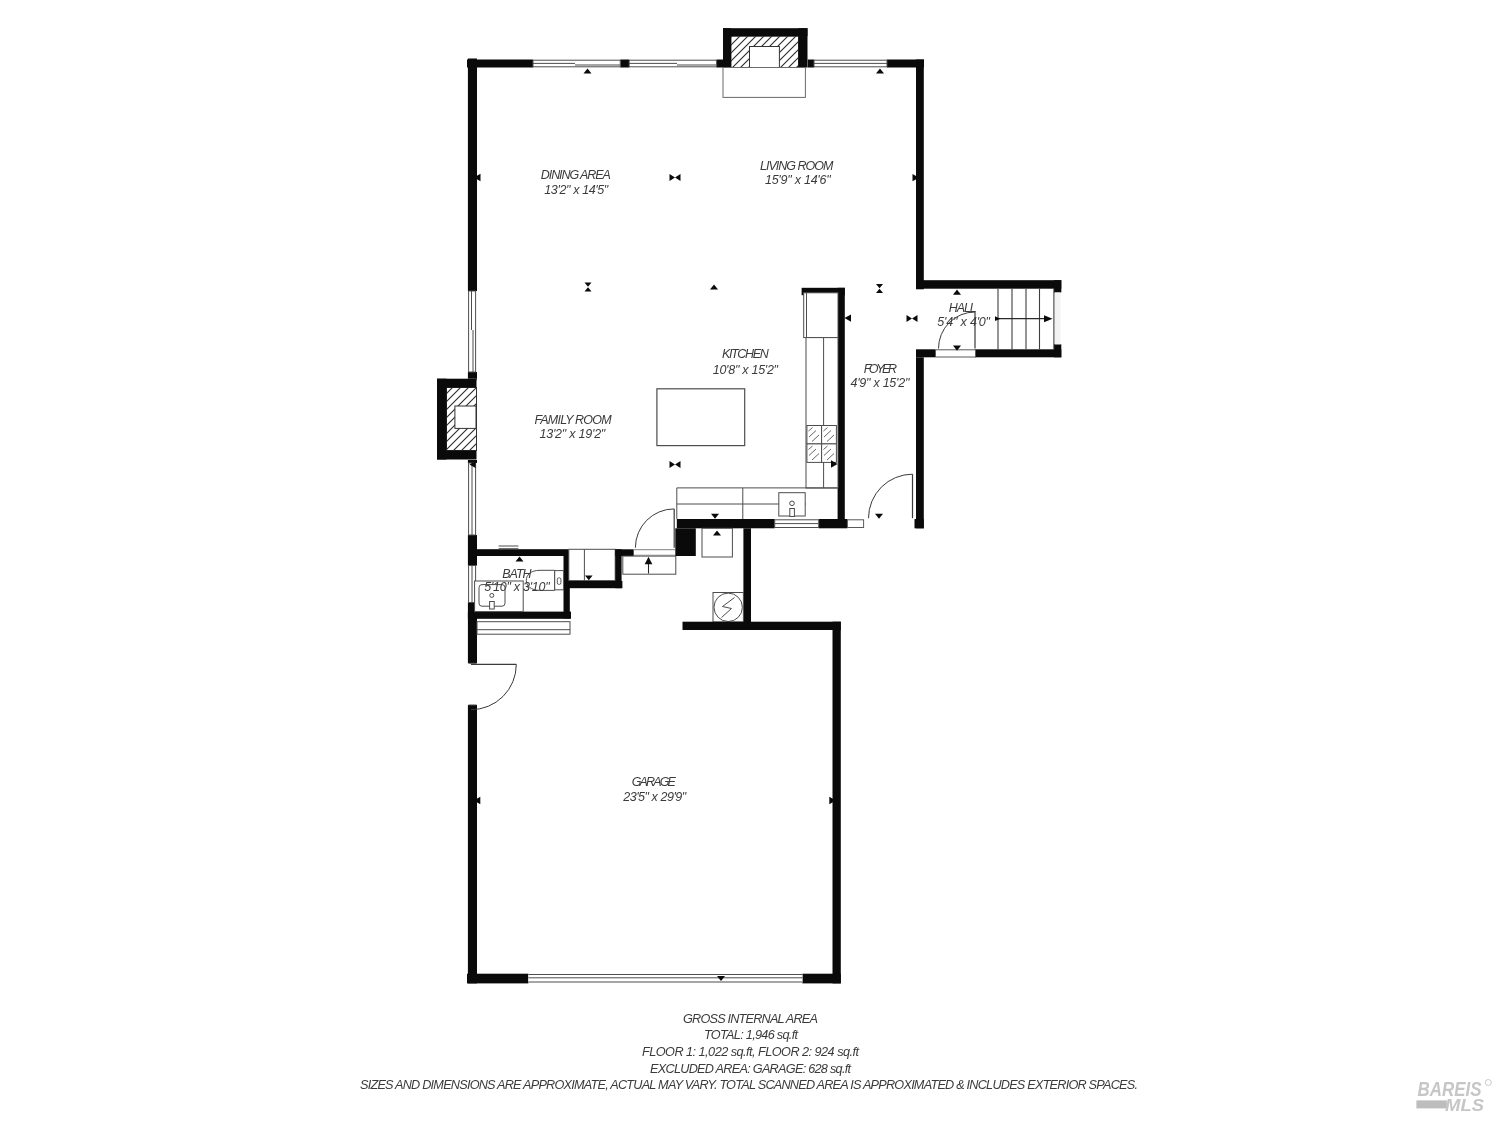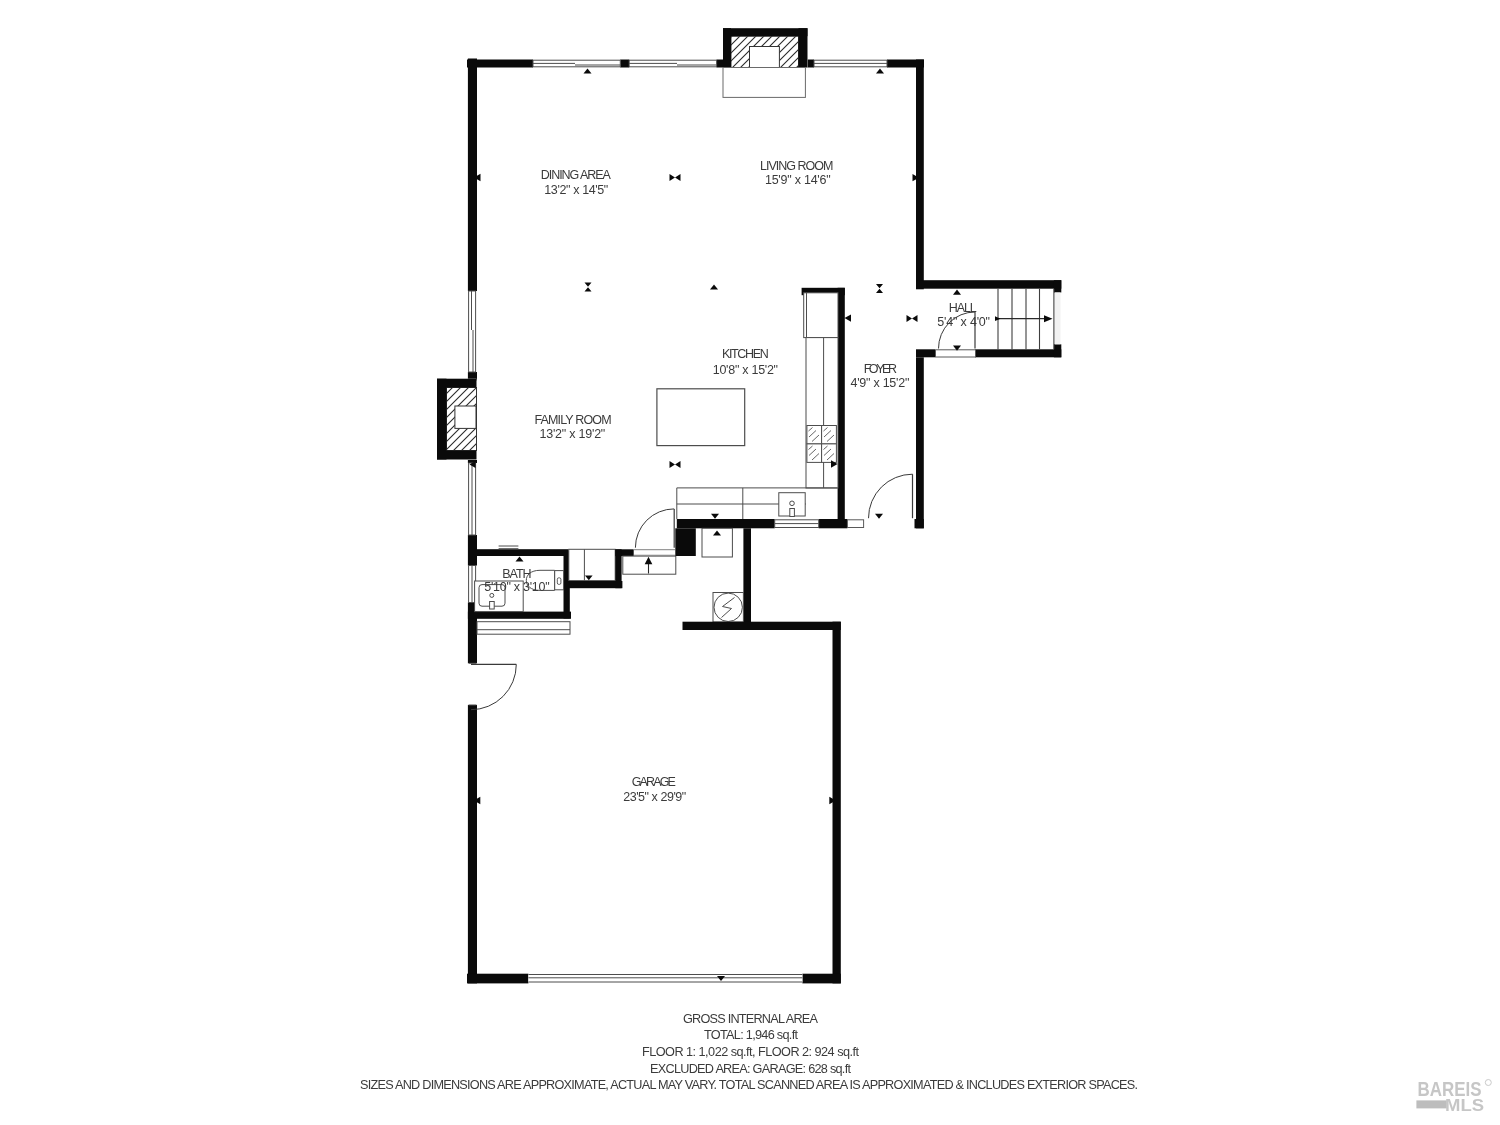--- a/index.html
+++ b/index.html
@@ -1,16 +1,16 @@
 <!DOCTYPE html>
 <html><head>
 <meta charset="utf-8">
 <style>
   html,body{margin:0;padding:0;background:#ffffff;}
-  .page{position:relative;width:1500px;height:1125px;background:#ffffff;overflow:hidden;}
+  .page{position:relative;width:1500px;height:1125px;background:#ffffff;overflow:hidden;font-style:italic;}
   svg{display:block;}
   text{font-family:"Liberation Sans", sans-serif;fill:#3b3b3b;}
 </style>
 </head>
 <body>
 <div class="page">
 <svg width="1500" height="1125" viewBox="0 0 1500 1125">
 <defs>
 <pattern id="hatch" width="8" height="8" patternUnits="userSpaceOnUse">
   <path d="M-2,10 L10,-2 M-2,2 L2,-2 M6,10 L10,6" stroke="#2a2a2a" stroke-width="1.1" fill="none"></path>

